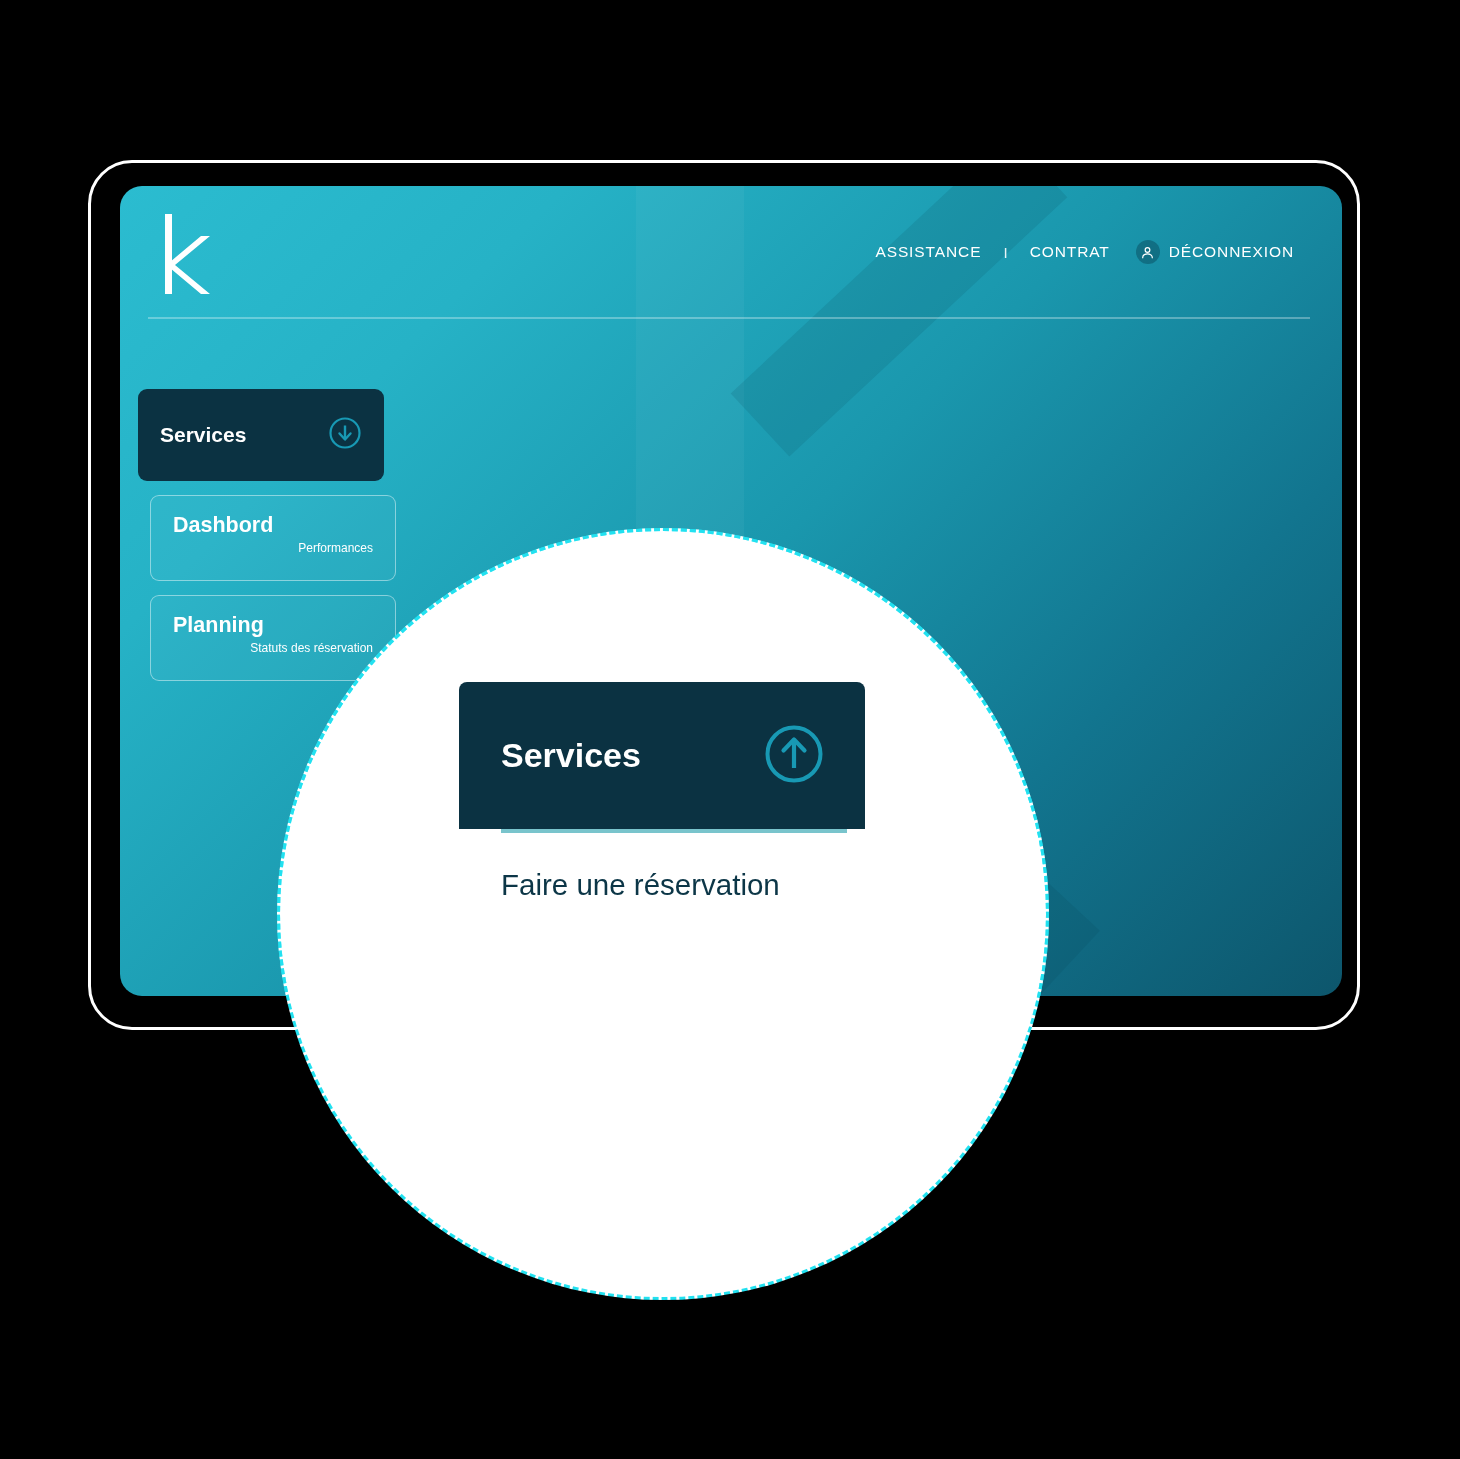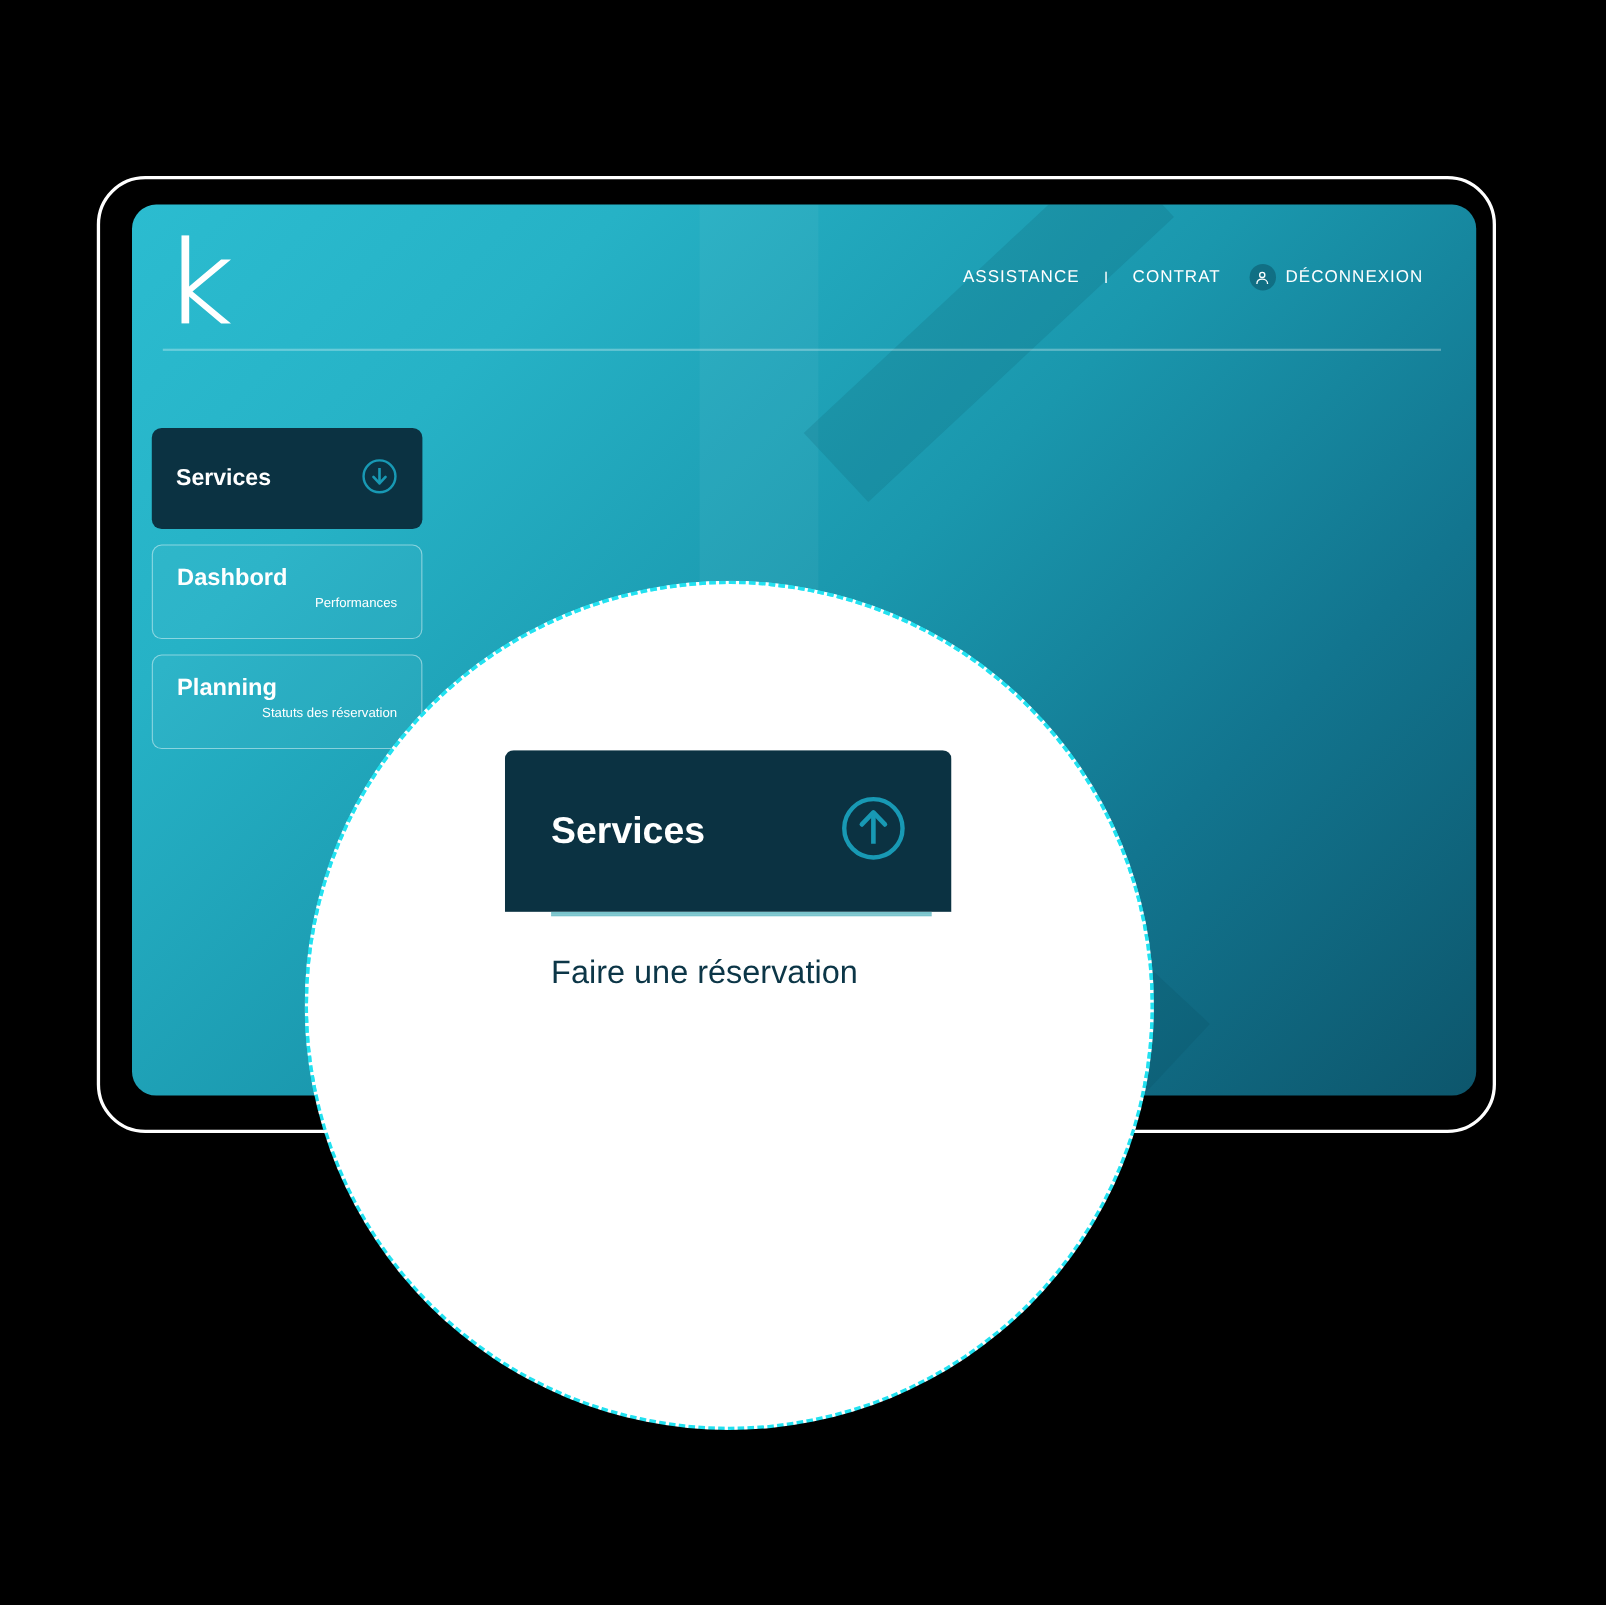--- a/index.html
+++ b/index.html
@@ -157,20 +157,21 @@
     display: flex;
     align-items: center;
     padding: 0 22px;
     justify-content: space-between;
   }
   .menu-card.plain {
     border: 1px solid rgba(255,255,255,0.45);
     background: rgba(255,255,255,0.035);
     min-height: 86px;
     padding: 16px 22px 18px 22px;
+    margin-left: 12px;
   }
   .menu-title-active {
     color: #ffffff;
     font-size: 21px;
     font-weight: bold;
   }
   .menu-title {
     color: #ffffff;
     font-size: 21.5px;
     font-weight: bold;

